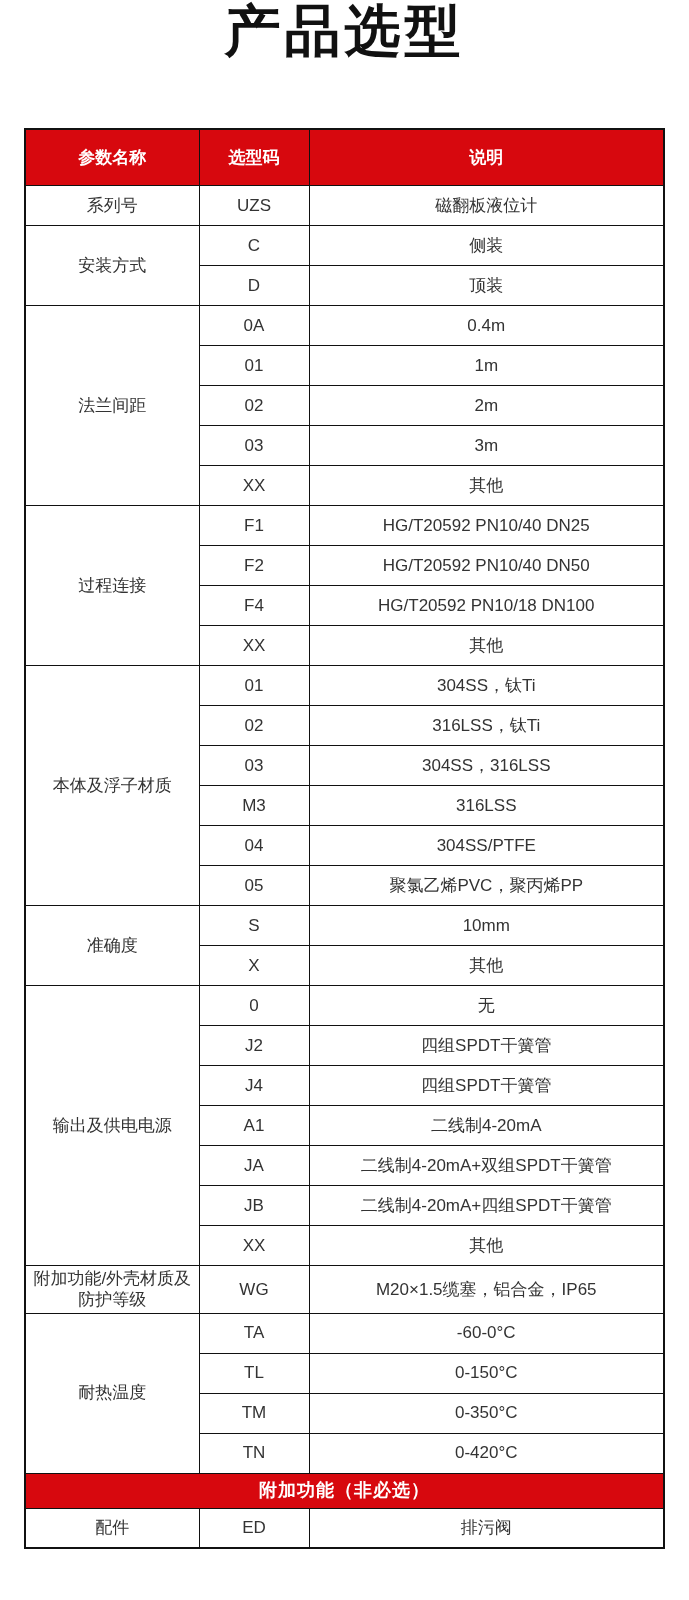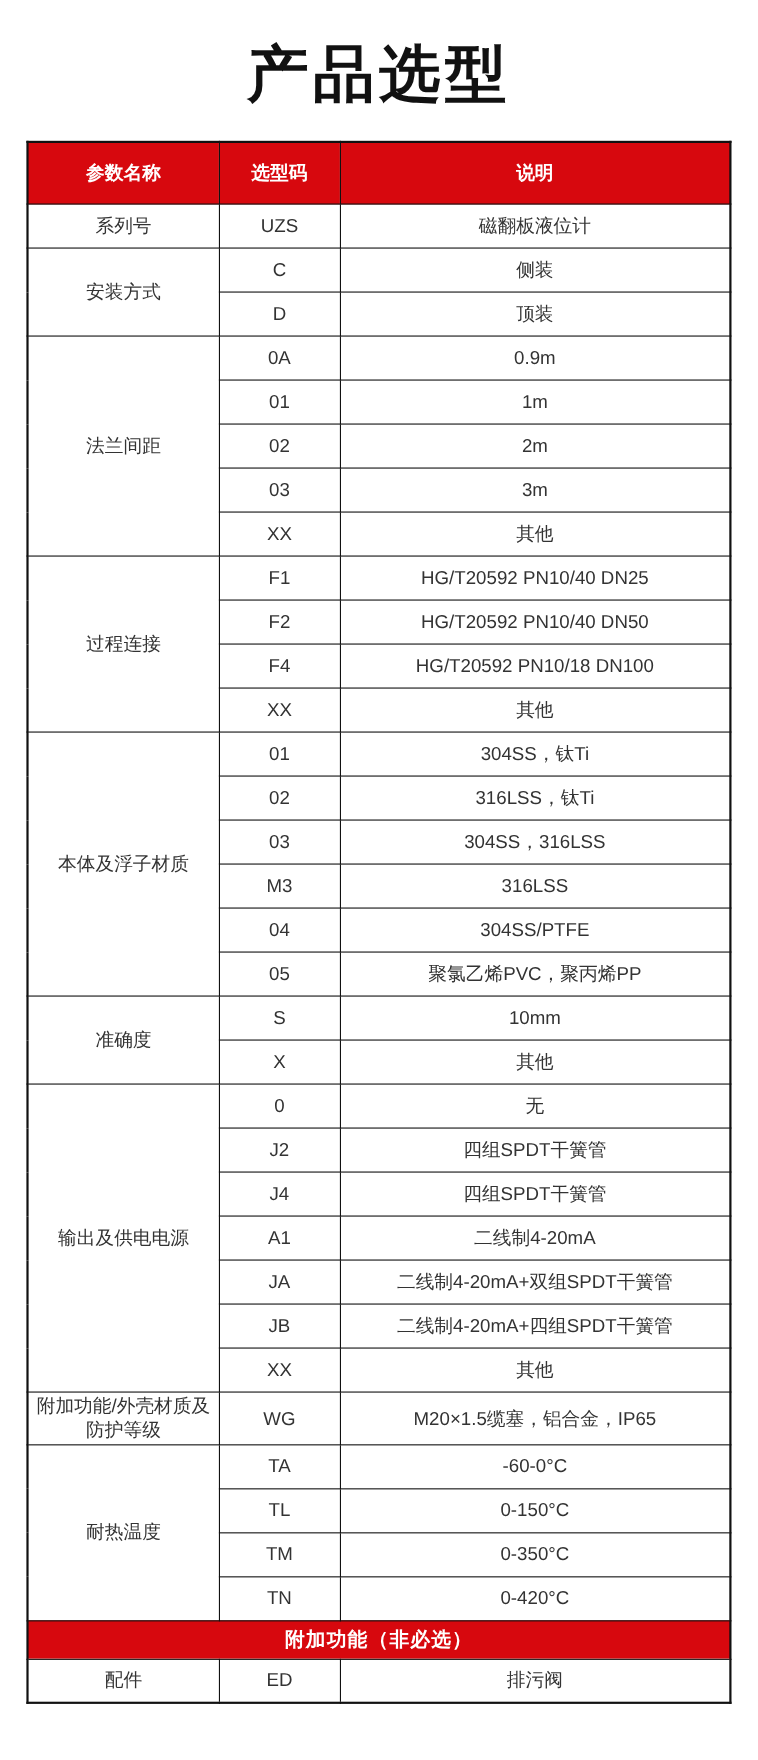--- a/index.html
+++ b/index.html
@@ -4,21 +4,20 @@
 <style>
   * { box-sizing: border-box; }
   html, body {
     margin: 0; padding: 0;
     width: 689px; height: 1600px;
     background: #ffffff;
     font-family: "Liberation Sans", sans-serif;
   }
   .page-title {
     margin: 0;
-    padding-top: 36px;
     height: 100px;
     text-align: center;
     font-size: 56px;
     line-height: 1.1;
     font-weight: bold;
     letter-spacing: 4px;
     color: #111111;
   }
   table.selection {
     width: 639px;
@@ -89,21 +88,21 @@
         <td>C</td>
         <td>侧装</td>
       </tr>
       <tr>
         <td>D</td>
         <td>顶装</td>
       </tr>
       <tr>
         <td rowspan="5">法兰间距</td>
         <td>0A</td>
-        <td>0.9m</td>
+        <td>0.4m</td>
       </tr>
       <tr>
         <td>01</td>
         <td>1m</td>
       </tr>
       <tr>
         <td>02</td>
         <td>2m</td>
       </tr>
       <tr>

